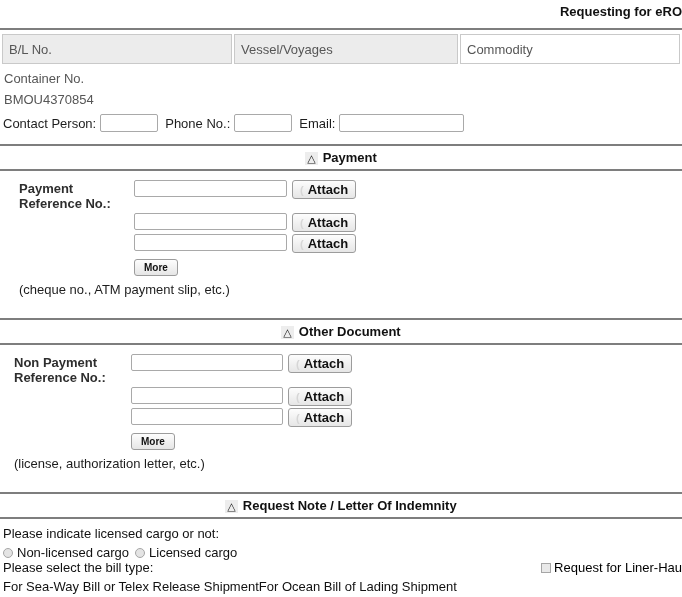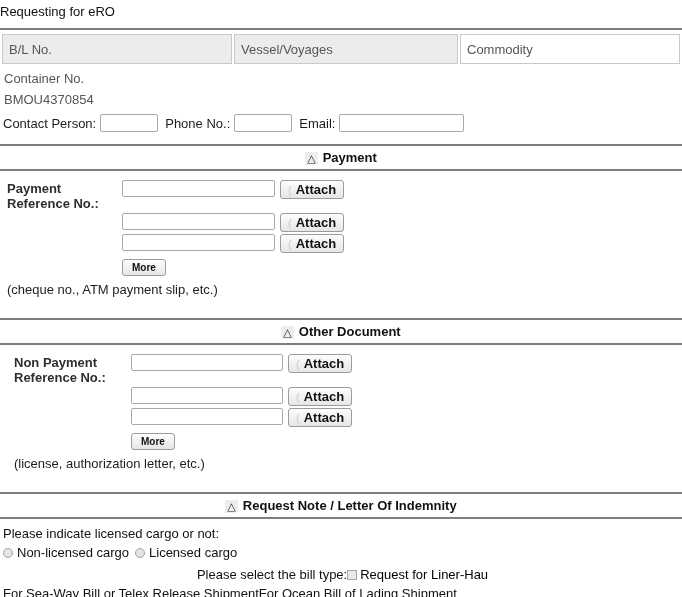--- a/index.html
+++ b/index.html
@@ -3,21 +3,21 @@
 <meta charset="utf-8">
 <style>
   * { box-sizing: border-box; margin: 0; padding: 0; }
   html, body { background: #fff; }
   body {
     width: 682px; height: 597px;
     font-family: "Liberation Sans", "DejaVu Sans", sans-serif;
     font-size: 13px; color: #000;
     position: relative; overflow: hidden;
   }
-  .page-title { text-align: left; font-weight: normal; padding-top: 4px; line-height: 15px; color: #111; }
+  .page-title { text-align: right; font-weight: bold; padding-top: 4px; line-height: 15px; color: #111; }
   .rule { border: none; border-top: 2px solid #7e7e7e; margin-top: 9px; }
 
   table.shipment { width: 682px; border-collapse: separate; border-spacing: 2px; margin-top: 2px; table-layout: fixed; }
   table.shipment td {
     border: 1px solid #c9c9c9; background: #ececec; color: #565656;
     height: 30px; padding: 1px 6px; overflow: hidden; white-space: nowrap;
   }
   table.shipment td.white { background: #fff; }
 
   .gray-line { color: #565656; margin: 5px 0 0 4px; line-height: 15px; }
@@ -30,21 +30,21 @@
   .in-md { width: 125px; }
 
   .band {
     border-top: 2px solid #7e7e7e; border-bottom: 2px solid #7e7e7e;
     text-align: center; font-weight: bold; padding: 4px 0; margin-top: 12px;
     color: #111; cursor: pointer;
   }
   .band .tri { display: inline-block; font-weight: normal; font-size: 11px; background: #ededed; padding: 0 2px; margin-right: 5px; color: #222; }
 
   .section { padding-top: 9px; }
-  .section.pad20 { padding-left: 7px; }
+  .section.pad20 { padding-left: 19px; }
   .section.pad5  { padding-left: 14px; }
 
   .field-row { display: flex; align-items: flex-start; margin-bottom: 2px; }
   .field-label { width: 115px; font-weight: bold; color: #2e2e2e; line-height: 15px; padding-top: 1px; }
   .pad5 .field-label { width: 117px; }
   .indent { margin-left: 115px; }
   .pad5 .indent { margin-left: 117px; }
 
   .ref-input { width: 153px; height: 17px; border: 1px solid #a9a9a9; border-radius: 2px; padding: 0 3px; font: inherit; }
   .pad5 .ref-input { width: 152px; }
@@ -77,21 +77,21 @@
     width: 10px; height: 10px; border-radius: 50%;
     border: 1px solid #a6a6a6; background: #e4e4e4;
     display: inline-block; margin-right: 4px; flex: none;
   }
   .checkbox {
     width: 10px; height: 10px;
     border: 1px solid #a6a6a6; background: #e9e9e9;
     display: inline-block; margin-right: 3px; flex: none;
   }
   .opt-gap { margin-left: 6px; }
-  .bill-row { display: flex; justify-content: center; align-items: center; margin-top: 7px; }
+  .bill-row { display: flex; justify-content: space-between; align-items: center; }
   .bill-row .question { margin: 0 0 0 3px; }
   .liner { display: flex; align-items: center; white-space: nowrap; overflow: hidden; }
 </style>
 </head>
 <body>
 
 <div class="page-title">Requesting for eRO</div>
 <hr class="rule">
 
 <table class="shipment">

